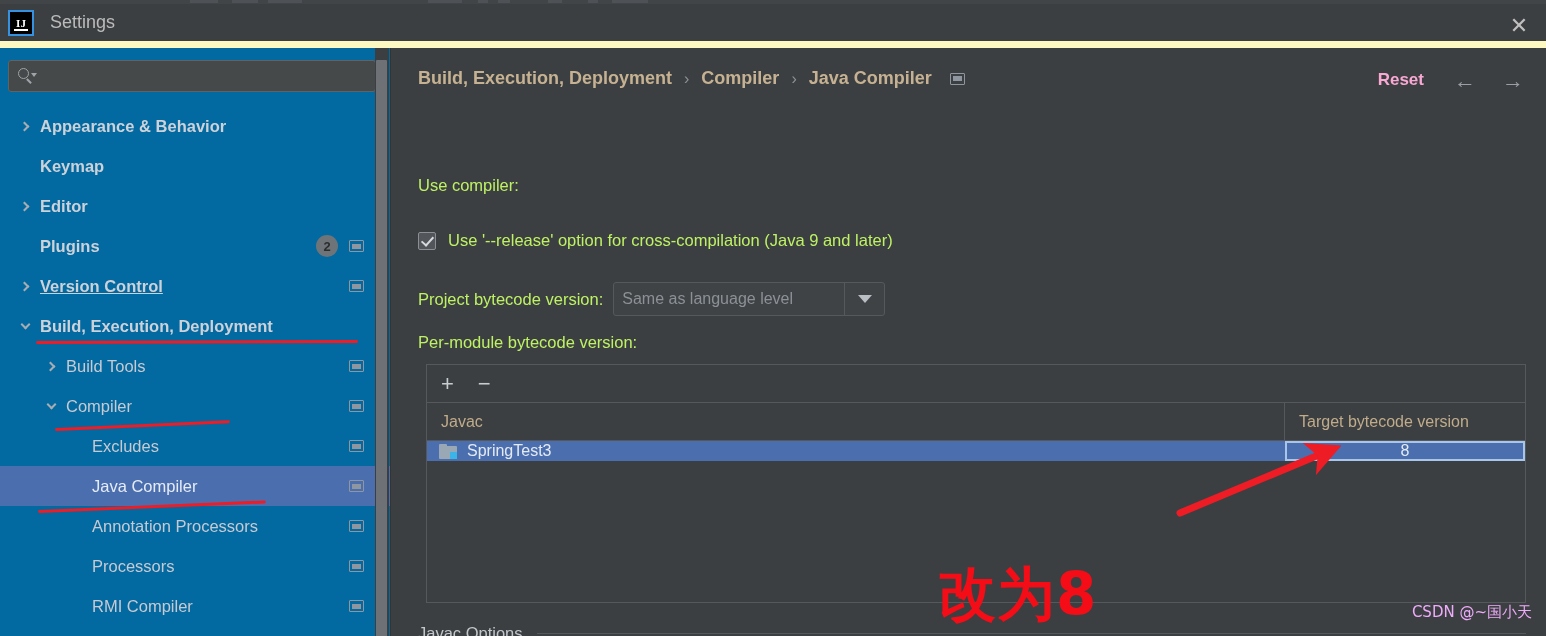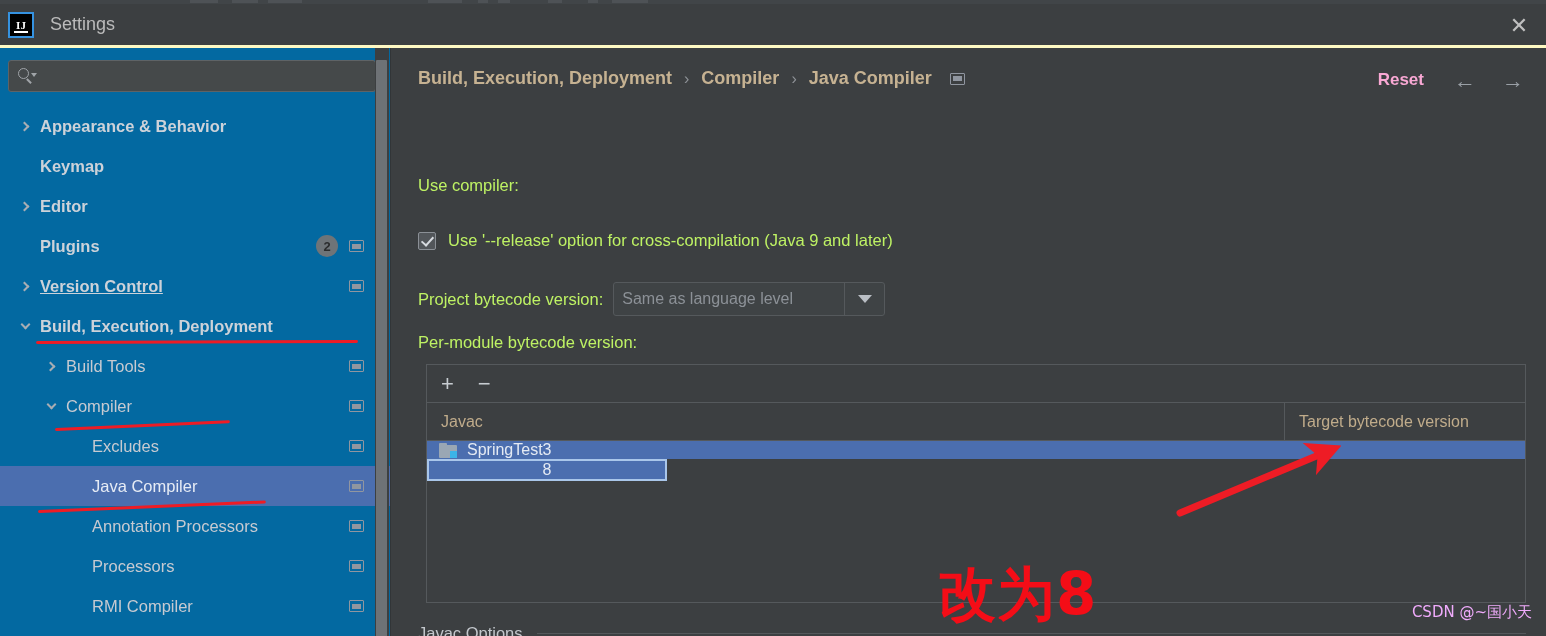--- a/index.html
+++ b/index.html
@@ -22,21 +22,21 @@
     background: #414548;
   }
   .ghost-strip i {
     position: absolute; top: 0; height: 3px; background: #4e5256; display:block;
   }
 
   
   .titlebar {
     position: absolute; top: 4px; left: 0; width: 1546px; height: 44px;
     background: #3c3f41;
-    border-bottom: 3px solid #fef9c3;
+    border-bottom: 7px solid #fef9c3;
     display: flex; align-items: center;
   }
   .ij-logo {
     width: 26px; height: 26px; margin-left: 8px;
     background: #000; border: 2px solid #3592e0;
     position: relative; flex: none;
     display:flex; align-items:center; justify-content:center;
     color:#fff; font-size:11px; font-weight:bold; letter-spacing:0px;
     font-family: "Liberation Serif", serif;
   }
@@ -219,21 +219,21 @@
     height: 38px; display: flex; align-items: center; padding-left: 14px;
     gap: 24px; border-bottom: 1px solid #55595c;
   }
   .tb-btn { color: #c7ccd1; font-size: 22px; line-height: 1; font-weight: 300; }
   .tbl-head { height: 38px; display: flex; border-bottom: 1px solid #55595c; }
   .th {
     display: flex; align-items: center; color: #c0ac8b; font-size: 16px;
   }
   .th.module { flex: 1; padding-left: 14px; border-right: 1px solid #55595c; }
   .th.target { width: 240px; padding-left: 14px; }
-  .tbl-row { height: 36px; display: flex; flex-direction: column; }
+  .tbl-row { height: 20px; display: flex; }
   .tbl-row .cell-mod {
     flex: 1; background: #4b6eaf; display: flex; align-items: center;
     padding-left: 12px; color: #e4eaf3; font-size: 16px;
   }
   .mod-ico {
     position: relative; width: 18px; height: 15px; margin-right: 10px; flex:none;
   }
   .mod-ico .f {
     position:absolute; left:0; top:2px; width:18px; height:13px;
     background:#9aa7b4; border-radius:1px;

